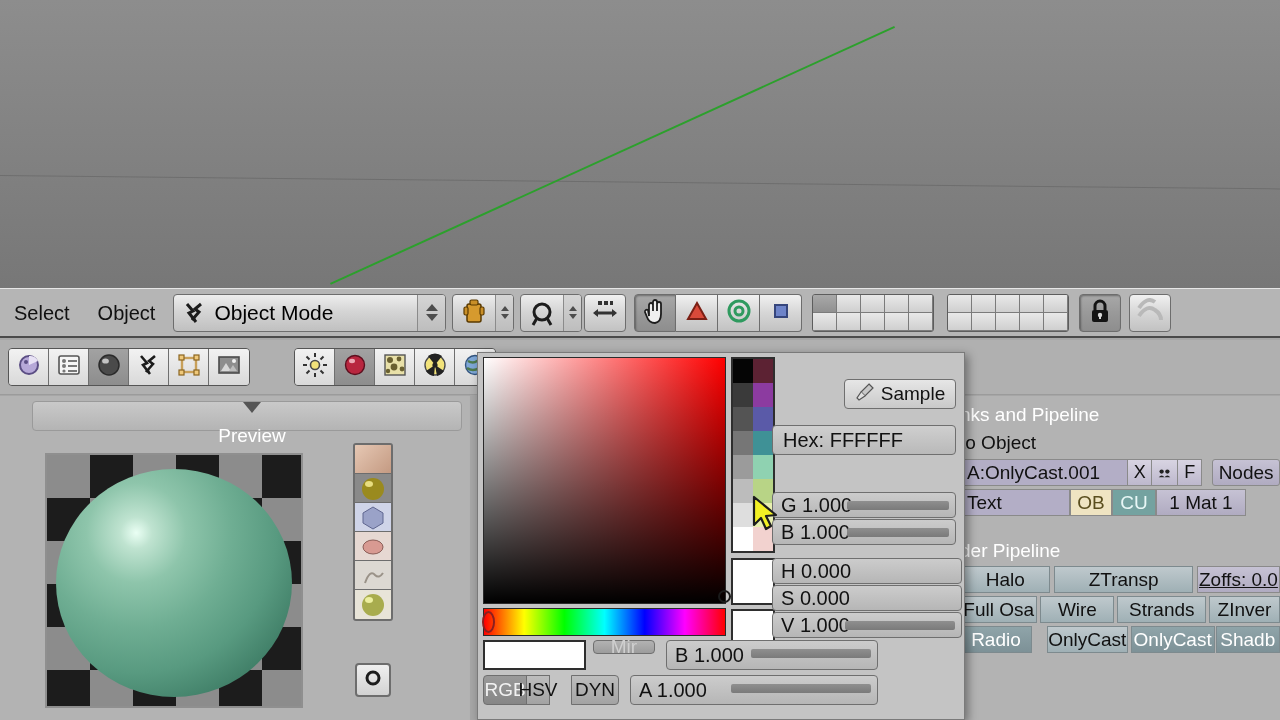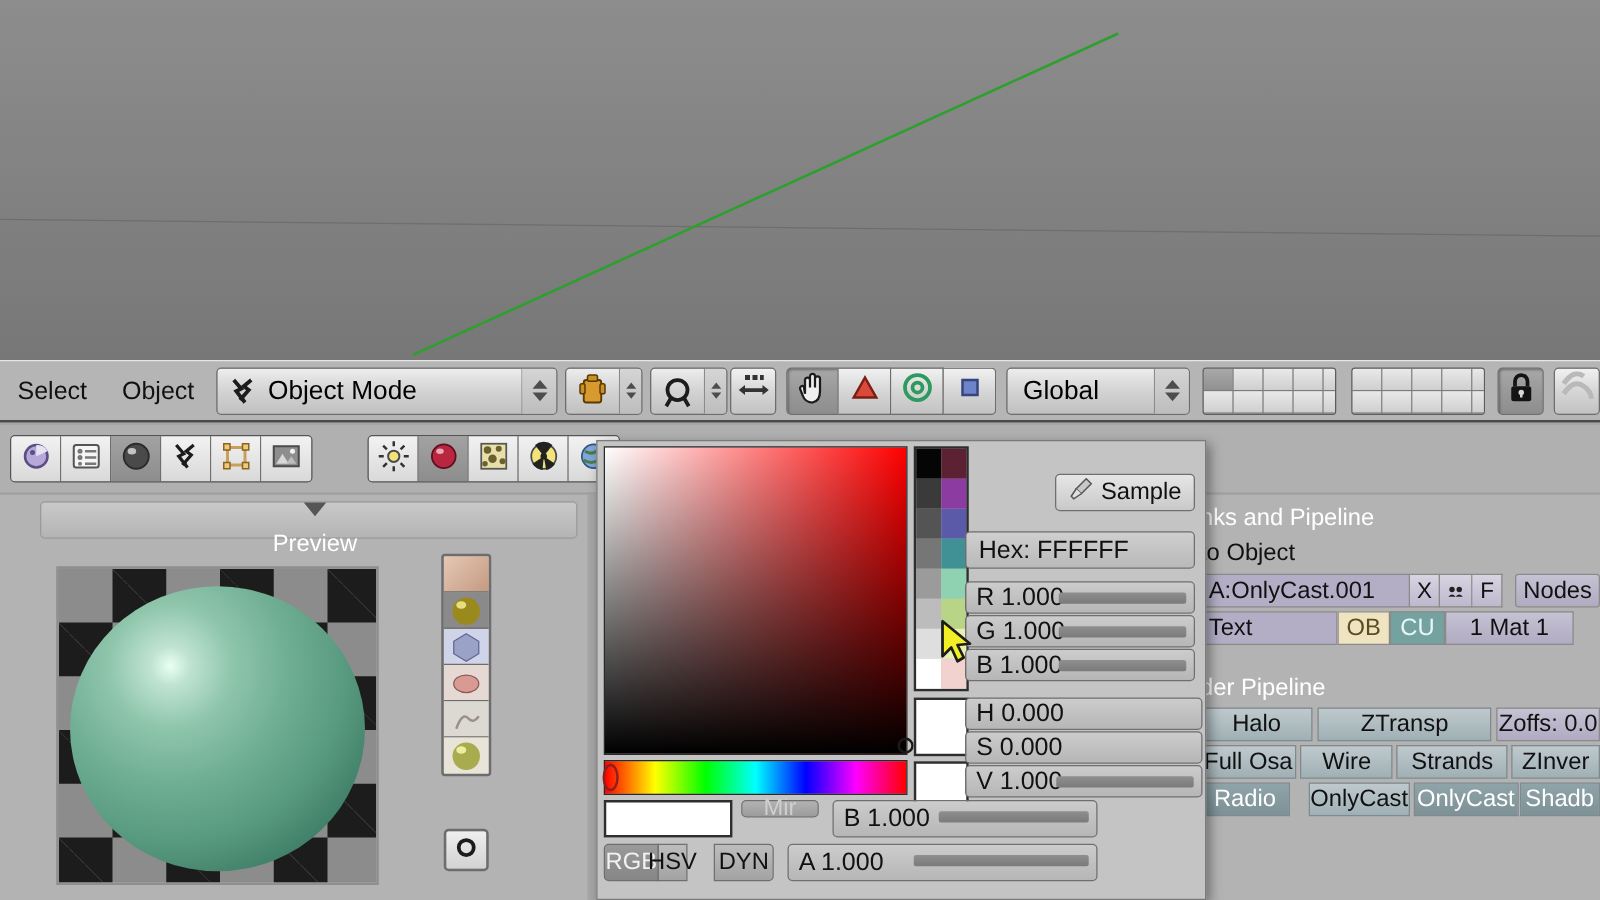--- a/index.html
+++ b/index.html
@@ -371,28 +371,20 @@
       </div>
       <div class="icon-btn">
         <span>
           <svg width="22" height="22" viewBox="0 0 22 22">
             <rect x="5" y="5" width="12" height="12" fill="#6e84c9" stroke="#36467c" stroke-width="2"></rect>
           </svg>
         </span>
       </div>
     </div>
 
-    <div class="dropdown" style="margin-left:8px;">
-      <span class="dd-label" style="padding-left:12px;">Global</span>
-      <span style="width:32px;"></span>
-      <span class="dd-arrows">
-        <span class="tri-up"></span>
-          <span class="tri-dn"></span>
-      </span>
-    </div>
 
     <div class="layer-block">
       <div class="layer-col">
         <div class="layer-cell active"></div>
         <div class="layer-cell"></div>
       </div>
       <div class="layer-col">
           <div class="layer-cell"></div>
           <div class="layer-cell"></div>
         </div>
@@ -641,29 +633,29 @@
           </svg>
       </div>
       <div class="minibtn" style="width:24px;">F</div>
       <div class="slim" style="width:72px;margin-left:10px;border-radius:3px;">Nodes</div>
     </div>
 
     <div class="rowbar">
       <div class="fld" style="width:110px;">Text</div>
       <div class="tag-ob" style="width:42px;">OB</div>
       <div class="tag-cu" style="width:44px;">CU</div>
-      <div class="slim" style="width:103px;">1 Mat 1</div>
+      <div class="slim" style="width:90px;">1 Mat 1</div>
     </div>
 
     <div class="rp-title" style="padding-top:24px;">der Pipeline</div>
 
     <div class="rowbar" style="margin-top:4px;">
       <div class="tbtn" style="width:98px;">Halo</div>
       <div class="tbtn" style="width:150px;margin-left:4px;">ZTransp</div>
-      <div class="slim" style="width:90px;margin-left:4px;">Zoffs: 0.0</div>
+      <div class="slim" style="width:90px;margin-left:4px;text-decoration:underline;">Zoffs: 0.0</div>
     </div>
 
     <div class="rowbar">
       <div class="tbtn" style="width:96px;">Full Osa</div>
       <div class="tbtn" style="width:92px;margin-left:3px;">Wire</div>
       <div class="tbtn" style="width:110px;margin-left:3px;">Strands</div>
       <div class="tbtn" style="width:88px;margin-left:3px;">ZInver</div>
     </div>
 
     <div class="rowbar">
@@ -712,24 +704,20 @@
         <svg width="20" height="20" viewBox="0 0 20 20">
           <path d="M14 2 l4 4 l-8 8 l-4 -4 z" fill="#c8c8c8" stroke="#555" stroke-width="1.2"></path>
           <path d="M6 10 L2 16 l2 2 l6 -4" fill="#e0e0e0" stroke="#555" stroke-width="1.2"></path>
         </svg>
       </span>
       <span>Sample</span>
     </div>
 
     <div id="hex-field">Hex: FFFFFF</div>
 
-    <div class="numslider" style="left:294px; top:112px; width:184px;">
-      <span>R 1.000</span>
-      <span class="bar" style="width:102px;"></span>
-    </div>
     <div class="numslider" style="left:294px; top:139px; width:184px;">
       <span>G 1.000</span>
       <span class="bar" style="width:102px;"></span>
     </div>
     <div class="numslider" style="left:294px; top:166px; width:184px;">
       <span>B 1.000</span>
       <span class="bar" style="width:102px;"></span>
     </div>
 
     <div class="numslider" style="left:294px; top:205px; width:190px;">

